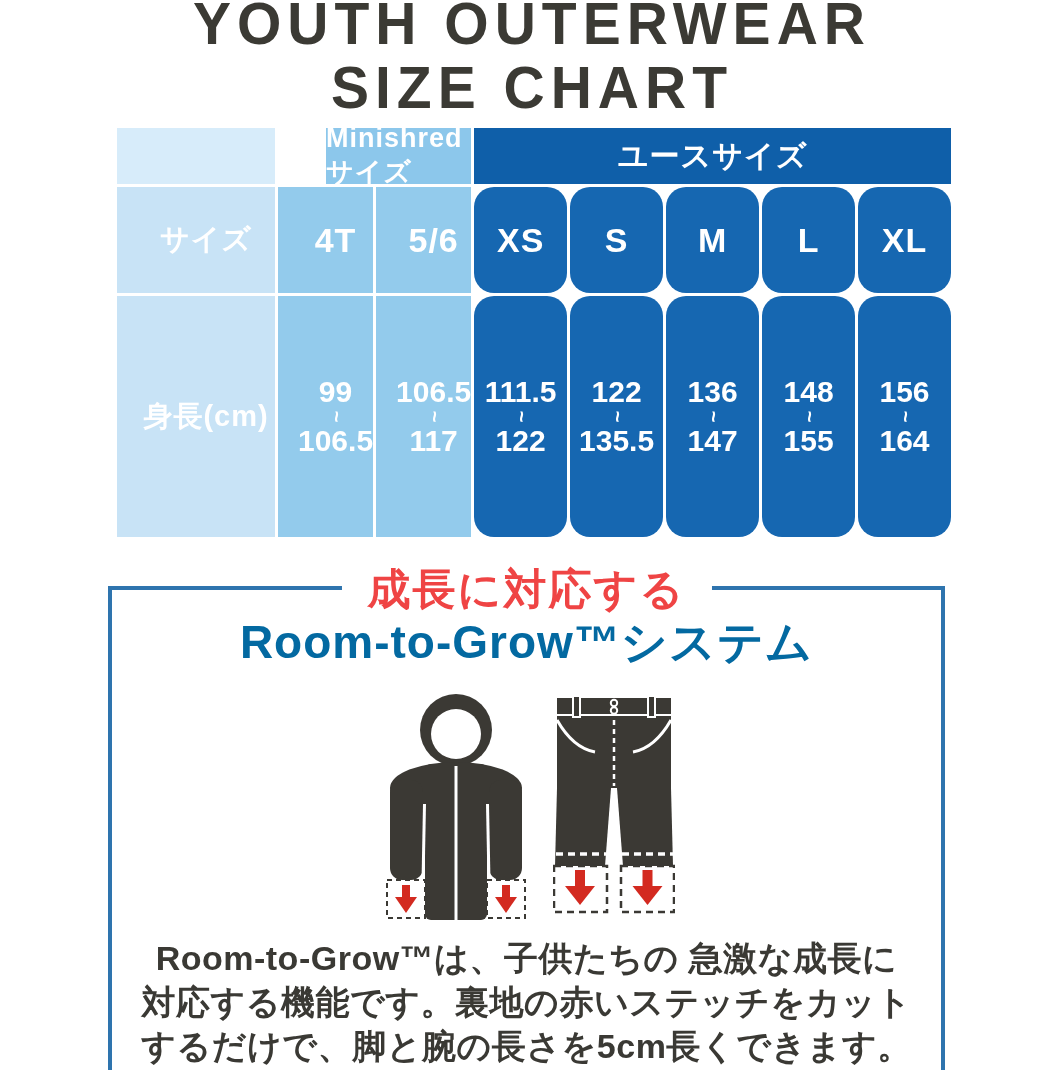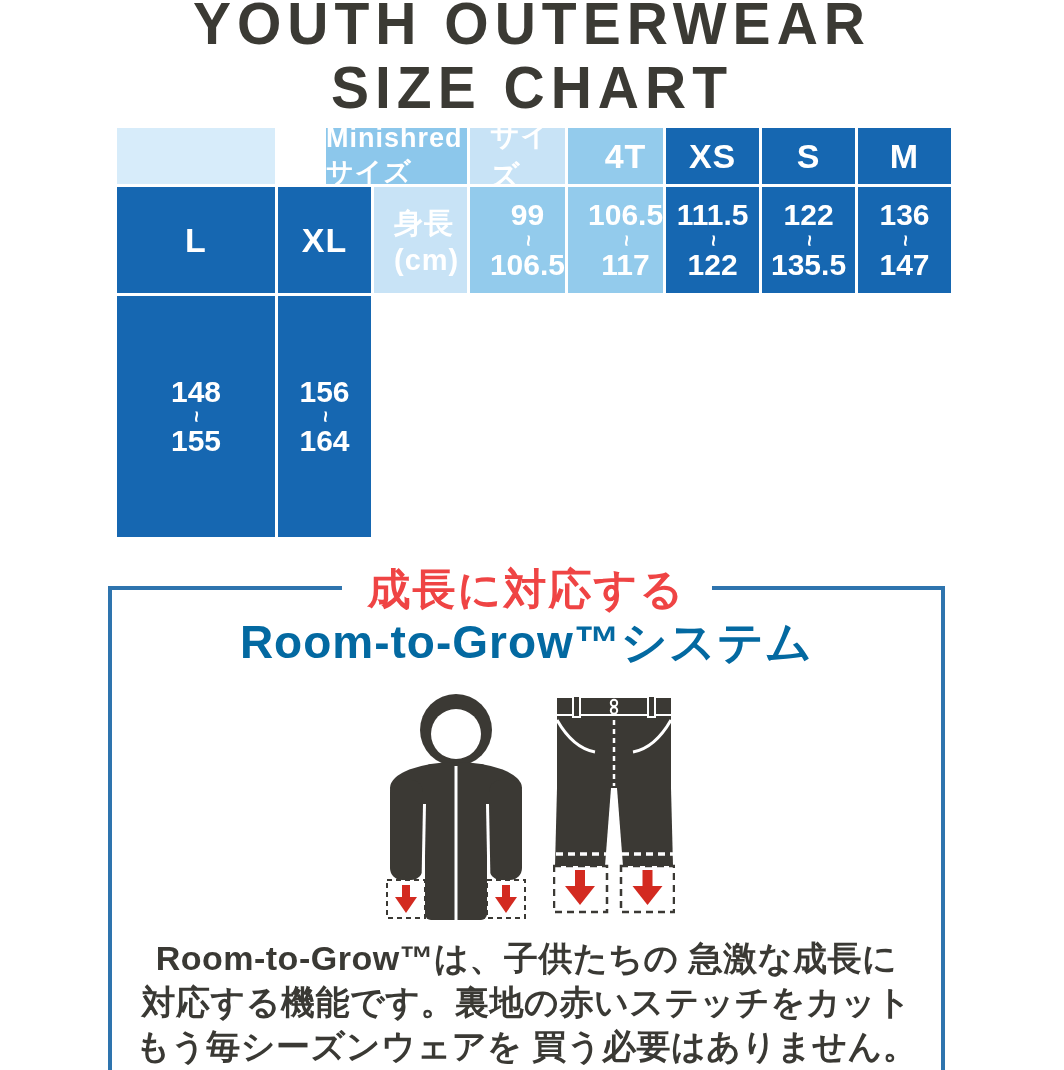--- a/index.html
+++ b/index.html
@@ -16,21 +16,21 @@
   
   .st{
     position:absolute;left:117px;top:128px;width:834px;height:409px;
     display:grid;grid-template-columns:158px repeat(7,1fr);
     grid-template-rows:56px 106px 241px;gap:3px;background:#ffffff;
   }
   .cell{display:flex;align-items:center;justify-content:center;color:#ffffff;font-weight:bold;letter-spacing:1px;}
   .corner{background:#d7ecfa;}
   .light{background:#c8e3f6;}
   .mid{background:#93cbec;padding-left:20px;}
-  .dark{background:#1667b1;}
+  .dark{background:#1667b1;border-radius:20px;}
   .ghead-mid{grid-column:2/4;background:#8cc7eb;font-size:27px;margin-left:48px;}
   .ghead-dark{grid-column:4/9;background:#0f5fa9;font-size:30px;}
   .rowlabel{font-size:29px;padding-left:20px;}
   .szcell{font-size:34px;}
   .hcell{flex-direction:column;font-size:30px;line-height:1.15;letter-spacing:0;}
   .tilde{display:block;transform:rotate(90deg);font-size:20px;line-height:13px;height:15px;font-weight:bold;}
   
   .rtg-box{
     position:absolute;left:108px;top:586px;width:829px;height:620px;
     border:4px solid #2e74ae;background:#ffffff;
@@ -61,23 +61,25 @@
 
   <div class="main-title">
     <div class="t-line">YOUTH OUTERWEAR</div>
     <div class="t-line">SIZE CHART</div>
   </div>
 
   <div class="st">
 
     <div class="cell corner"></div>
     <div class="cell ghead-mid">Minishredサイズ</div>
+    <div class="cell ghead-dark">ユースサイズ</div>
 
     <div class="cell light rowlabel">サイズ</div>
     <div class="cell mid szcell">4T</div>
+    <div class="cell mid szcell">5/6</div>
     <div class="cell dark szcell">XS</div>
     <div class="cell dark szcell">S</div>
     <div class="cell dark szcell">M</div>
     <div class="cell dark szcell">L</div>
     <div class="cell dark szcell">XL</div>
 
     <div class="cell light rowlabel">身長(cm)</div>
     <div class="cell mid hcell">
       <span>99</span>
       <span class="tilde">~</span>
@@ -169,17 +171,18 @@
             <rect x="89.5" y="176" width="10" height="16" fill="#d32a20"></rect>
             <polygon points="79.5,192 109.5,192 94.5,211" fill="#d32a20"></polygon>
           </g>
         </svg>
       </div>
     </div>
 
     <div class="desc">
       <div>Room-to-Grow™は、子供たちの 急激な成長に</div>
       <div>対応する機能です。裏地の赤いステッチをカット</div>
+      <div>するだけで、脚と腕の長さを5cm長くできます。</div>
       <div>もう毎シーズンウェアを 買う必要はありません。</div>
     </div>
   </div>
 
 </div>
 
 </body></html>

